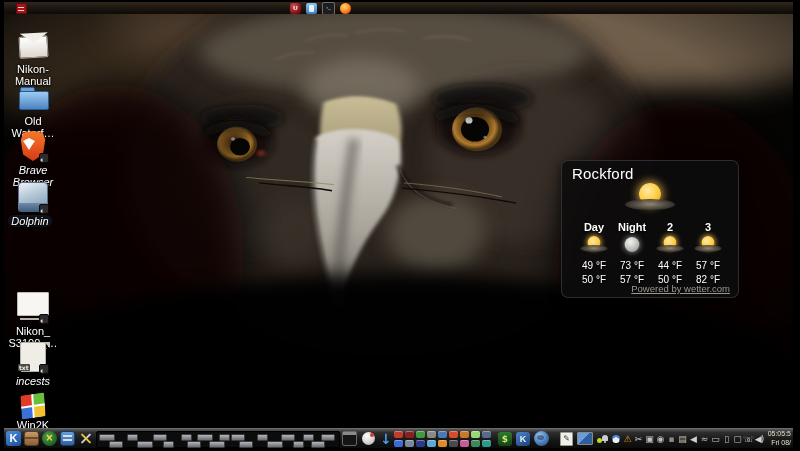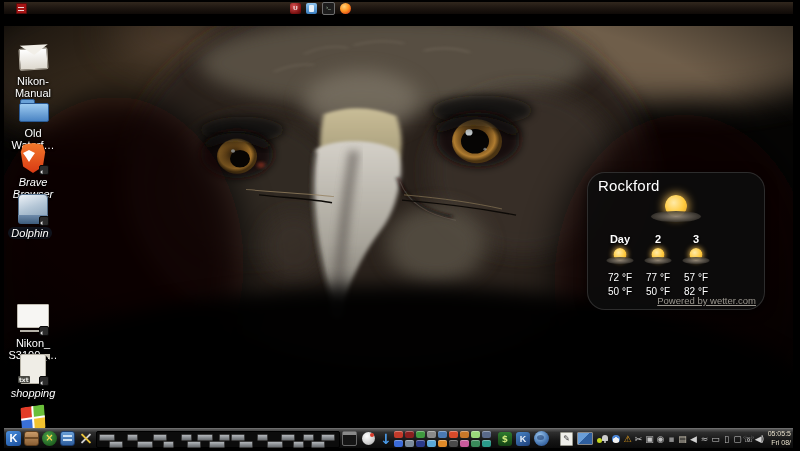--- a/index.html
+++ b/index.html
@@ -17,21 +17,21 @@
     background-size:6px 1px,6px 1px;background-position:1px 3px,1px 6px;background-repeat:no-repeat;}
   .tp-group{position:absolute;left:286px;top:0;height:12px;display:flex;align-items:center;gap:5px;}
   .tp-ic{width:11px;height:11px;border-radius:2px;font-size:6px;line-height:11px;text-align:center;color:#fff;}
   .tp-red{background:radial-gradient(circle at 35% 30%,#d85050,#7a1010 70%,#4a0808);font-weight:bold;}
   .tp-clip{background:linear-gradient(180deg,#8ec4ee,#3a7ec0);position:relative;}
   .tp-clip::after{content:"";position:absolute;left:3px;top:2px;width:5px;height:7px;background:#e8f2fa;border-radius:1px;}
   .tp-term{background:#1d1d1d;border:1px solid #6e6e6e;color:#b8d8b8;font-size:5px;line-height:9px;}
   .tp-ffx{border-radius:50%;background:radial-gradient(circle at 38% 32%,#ffd27a,#ff9522 45%,#e0551e 75%,#a03010);}
 
   
-  .desktop{position:absolute;left:0;top:12px;right:0;height:365px;background:#050403;margin-top:12px;}
+  .desktop{position:absolute;left:0;top:12px;right:0;height:365px;background:#050403;}
   .desktop svg{position:absolute;inset:0;width:100%;height:100%;}
 
   
   .ditem{position:absolute;left:0;width:58px;text-align:center;cursor:default;}
   .ic{position:relative;width:34px;height:32px;margin:0 auto;}
   .dlabel{margin-top:1px;font-size:11px;line-height:1.12;color:#fff;
     text-shadow:0 1px 2px #000,0 0 3px #000;}
   .dlabel span{display:block;}
   .dlabel span:empty{display:none;}
   .dlabel.it{font-style:italic;}
@@ -67,22 +67,22 @@
   .ic-txt::before{content:"";position:absolute;right:0;top:0;border-left:6px solid transparent;border-top:6px solid #c8c4b8;}
   .txt-tag{position:absolute;left:2px;bottom:3px;font:bold 6px/7px "DejaVu Sans",sans-serif;font-style:normal;
     color:#f0f0ec;background:#4a4a44;padding:0 1px;border-radius:1px;}
   .ic-win{width:24px;height:24px;margin:4px auto 0;transform:rotate(-4deg) skewY(-4deg);border-radius:2px;
     background:
       linear-gradient(#fff,#fff) 50% 0/2px 100% no-repeat,
       linear-gradient(#fff,#fff) 0 50%/100% 2px no-repeat,
       conic-gradient(#6abf3a 0 90deg,#f2c230 90deg 180deg,#3a70d8 180deg 270deg,#e23c28 270deg 360deg);}
 
   
-  .weather{position:absolute;left:583px;top:146px;width:176px;height:136px;
-    background:rgba(12,12,12,.88);border:1px solid rgba(110,110,110,.35);border-radius:18px;
+  .weather{position:absolute;left:557px;top:146px;width:176px;height:136px;
+    background:rgba(12,12,12,.88);border:1px solid rgba(110,110,110,.35);border-radius:7px;
     box-shadow:0 3px 12px rgba(0,0,0,.65);color:#fff;}
   .w-title{position:absolute;left:10px;top:4px;font-size:15px;letter-spacing:.2px;}
   .w-current{position:absolute;left:50%;top:22px;transform:translateX(-50%);}
   .w-cols{position:absolute;left:13px;top:60px;display:flex;}
   .wcol{width:38px;text-align:center;}
   .wcol-label{font-size:11px;font-weight:bold;text-shadow:0 1px 2px #000;}
   .wicon{position:relative;width:30px;height:22px;margin:2px auto 0;}
   .wicon.sun::before{content:"";position:absolute;left:50%;top:1px;transform:translateX(-50%);
     width:13px;height:13px;border-radius:50%;
     background:radial-gradient(circle at 40% 35%,#ffeaa6,#ffc93c 55%,#d8932a 100%);
@@ -336,49 +336,55 @@
         </div>
     </div>
     <div class="ditem" style="top:326px" data-interactable="true">
       <div class="ic" data-interactable="false">
         <div class="ic-txt" data-interactable="false">
             <i class="txt-tag" data-interactable="false">txt</i>
           </div>
         <i class="badge" data-interactable="false"></i>
       </div>
       <div class="dlabel it" data-interactable="false">
-        <span>shopping</span>
+        <span>incests</span>
         </div>
     </div>
     <div class="ditem" style="top:376px" data-interactable="true">
       <div class="ic ic-win" data-interactable="false"></div>
       <div class="dlabel" data-interactable="false">
         <span>Win2K</span>
         </div>
     </div>
 
     <div class="weather" data-interactable="true">
       <div class="w-title" data-interactable="false">Rockford</div>
       <div class="w-current" data-interactable="false">
         <div class="wicon-big" data-interactable="false"></div>
       </div>
       <div class="w-cols" data-interactable="false">
 
           <div class="wcol" data-interactable="false">
             <div class="wcol-label" data-interactable="false">Day</div>
             <div class="wicon sun" data-interactable="false"></div>
-            <div class="wtemp-hi" data-interactable="false">72 °F</div>
+            <div class="wtemp-hi" data-interactable="false">49 °F</div>
             <div class="wtemp-lo" data-interactable="false">50 °F</div>
           </div>
 
+          <div class="wcol" data-interactable="false">
+            <div class="wcol-label" data-interactable="false">Night</div>
+            <div class="wicon moon" data-interactable="false"></div>
+            <div class="wtemp-hi" data-interactable="false">73 °F</div>
+            <div class="wtemp-lo" data-interactable="false">57 °F</div>
+          </div>
 
           <div class="wcol" data-interactable="false">
             <div class="wcol-label" data-interactable="false">2</div>
             <div class="wicon sun" data-interactable="false"></div>
-            <div class="wtemp-hi" data-interactable="false">77 °F</div>
+            <div class="wtemp-hi" data-interactable="false">44 °F</div>
             <div class="wtemp-lo" data-interactable="false">50 °F</div>
           </div>
 
           <div class="wcol" data-interactable="false">
             <div class="wcol-label" data-interactable="false">3</div>
             <div class="wicon sun" data-interactable="false"></div>
             <div class="wtemp-hi" data-interactable="false">57 °F</div>
             <div class="wtemp-lo" data-interactable="false">82 °F</div>
           </div>
         </div>

